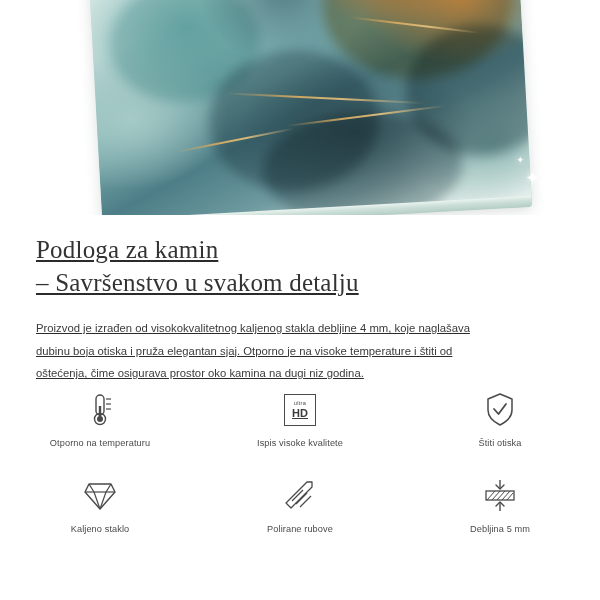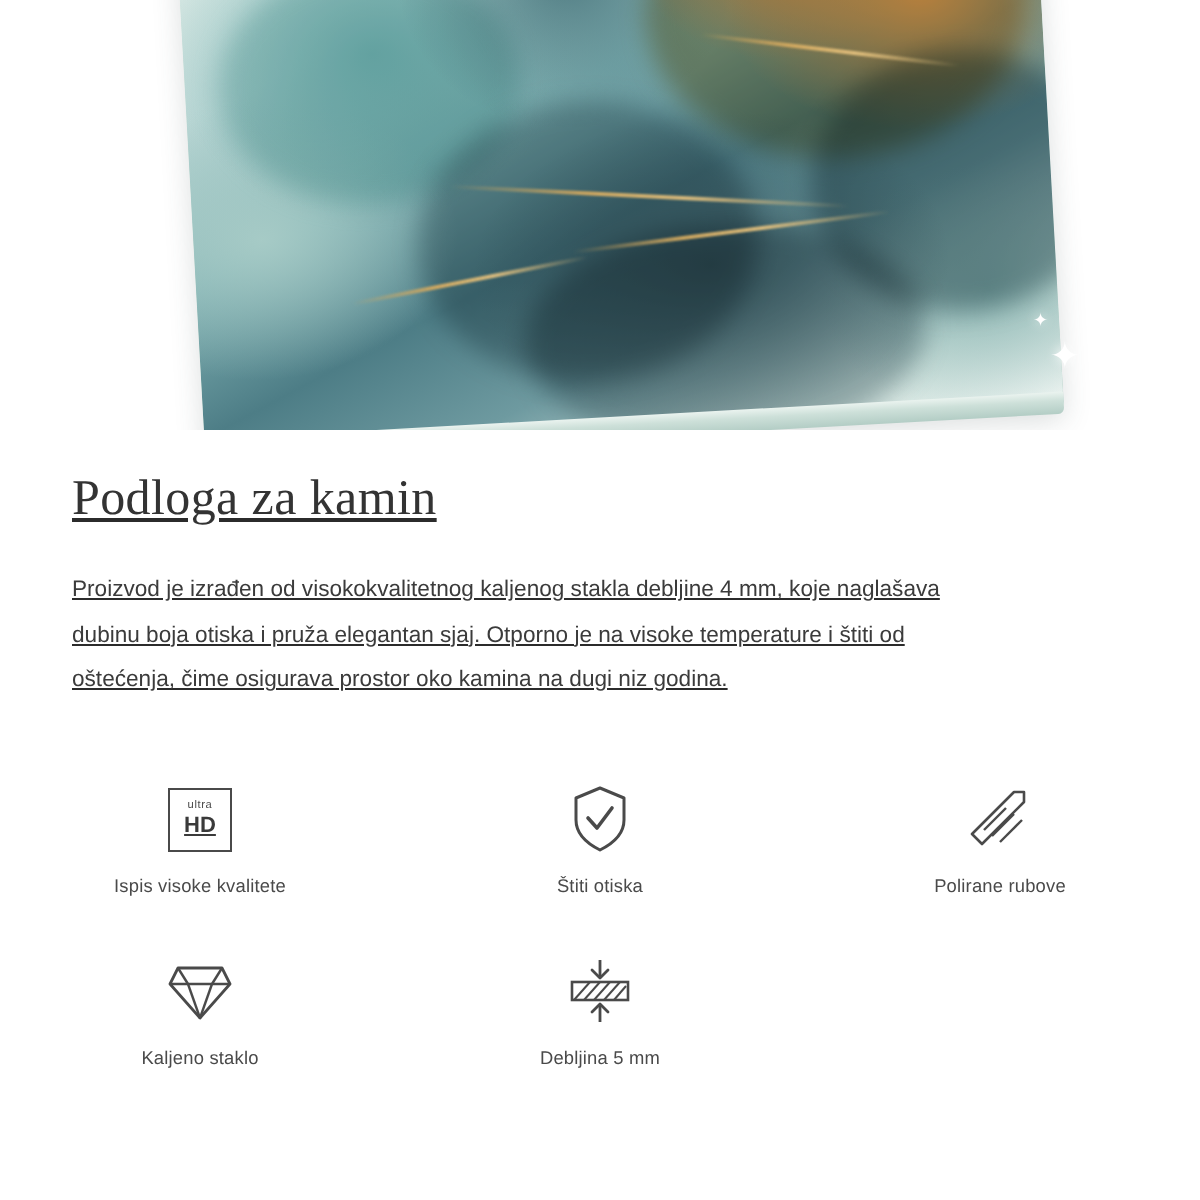--- a/index.html
+++ b/index.html
@@ -221,71 +221,86 @@
       <div class="panel-bottom-edge"></div>
     </div>
     <span class="sparkle s1">✦</span>
     <span class="sparkle s2">✦</span>
     <span class="sparkle s3">✦</span>
   </div>
 
   <div class="content">
     <h1 class="headline">
       <span>Podloga za kamin</span>
+      <span class="l2">– Savršenstvo u svakom detalju</span>
     </h1>
     <p class="body-copy">Proizvod je izrađen od visokokvalitetnog kaljenog stakla debljine 4 mm, koje naglašava dubinu boja otiska i pruža elegantan sjaj. Otporno je na visoke temperature i štiti od oštećenja, čime osigurava prostor oko kamina na dugi niz godina.</p>
   </div>
 
   <div class="features">
 
+    <div class="feature">
+      <div class="glyph">
+        <svg width="34" height="40" viewBox="0 0 34 40">
+          <rect x="13" y="5" width="8" height="20" rx="4" fill="none" stroke="#4a4a4a" stroke-width="1.4"></rect>
+          <circle cx="17" cy="29" r="5.5" fill="none" stroke="#4a4a4a" stroke-width="1.4"></circle>
+          <circle cx="17" cy="29" r="3" fill="#4a4a4a"></circle>
+          <rect x="15.8" y="16" width="2.4" height="12" fill="#4a4a4a"></rect>
+          <line x1="23" y1="9" x2="28" y2="9" stroke="#4a4a4a" stroke-width="1.2"></line>
+          <line x1="23" y1="14" x2="28" y2="14" stroke="#4a4a4a" stroke-width="1.2"></line>
+          <line x1="23" y1="19" x2="28" y2="19" stroke="#4a4a4a" stroke-width="1.2"></line>
+        </svg>
+      </div>
+      <div class="caption">Otporno na temperaturu</div>
+    </div>
 
     <div class="feature">
       <div class="glyph">
         <div class="hd-box">
           <span class="ultra">ultra</span>
           <span class="hd">HD</span>
         </div>
       </div>
       <div class="caption">Ispis visoke kvalitete</div>
     </div>
 
     <div class="feature">
       <div class="glyph">
         <svg width="34" height="40" viewBox="0 0 34 40">
           <path d="M17 4 L29 9 V20 C29 27 23 32 17 35 C11 32 5 27 5 20 V9 Z" fill="none" stroke="#4a4a4a" stroke-width="1.5" stroke-linejoin="round"></path>
           <polyline points="11,19 15.5,24 23,14" fill="none" stroke="#4a4a4a" stroke-width="1.8" stroke-linecap="round" stroke-linejoin="round"></polyline>
         </svg>
       </div>
       <div class="caption">Štiti otiska</div>
-    </div>
-
-    <div class="feature">
-      <div class="glyph">
-        <svg width="38" height="34" viewBox="0 0 38 34">
-          <path d="M6 27 L27 6 L32 6 L32 11 L11 32 Z" fill="none" stroke="#4a4a4a" stroke-width="1.3" stroke-linejoin="round" transform="translate(-1,-3)"></path>
-          <line x1="11" y1="22" x2="22" y2="11" stroke="#4a4a4a" stroke-width="1.2"></line>
-          <line x1="15" y1="25" x2="26" y2="14" stroke="#4a4a4a" stroke-width="1.2"></line>
-          <line x1="19" y1="28" x2="30" y2="17" stroke="#4a4a4a" stroke-width="1.2"></line>
-        </svg>
-      </div>
-      <div class="caption">Polirane rubove</div>
     </div>
 
     <div class="feature">
       <div class="glyph">
         <svg width="38" height="36" viewBox="0 0 38 36">
           <path d="M8 6 H30 L34 14 L19 31 L4 14 Z" fill="none" stroke="#4a4a4a" stroke-width="1.4" stroke-linejoin="round"></path>
           <line x1="4" y1="14" x2="34" y2="14" stroke="#4a4a4a" stroke-width="1.2"></line>
           <line x1="8" y1="6" x2="13" y2="14" stroke="#4a4a4a" stroke-width="1.2"></line>
           <line x1="30" y1="6" x2="25" y2="14" stroke="#4a4a4a" stroke-width="1.2"></line>
           <line x1="13" y1="14" x2="19" y2="31" stroke="#4a4a4a" stroke-width="1.2"></line>
           <line x1="25" y1="14" x2="19" y2="31" stroke="#4a4a4a" stroke-width="1.2"></line>
         </svg>
       </div>
       <div class="caption">Kaljeno staklo</div>
+    </div>
+
+    <div class="feature">
+      <div class="glyph">
+        <svg width="38" height="34" viewBox="0 0 38 34">
+          <path d="M6 27 L27 6 L32 6 L32 11 L11 32 Z" fill="none" stroke="#4a4a4a" stroke-width="1.3" stroke-linejoin="round" transform="translate(-1,-3)"></path>
+          <line x1="11" y1="22" x2="22" y2="11" stroke="#4a4a4a" stroke-width="1.2"></line>
+          <line x1="15" y1="25" x2="26" y2="14" stroke="#4a4a4a" stroke-width="1.2"></line>
+          <line x1="19" y1="28" x2="30" y2="17" stroke="#4a4a4a" stroke-width="1.2"></line>
+        </svg>
+      </div>
+      <div class="caption">Polirane rubove</div>
     </div>
 
     <div class="feature">
       <div class="glyph">
         <svg width="38" height="38" viewBox="0 0 38 38">
           <line x1="19" y1="3" x2="19" y2="11" stroke="#4a4a4a" stroke-width="1.4"></line>
           <polyline points="15,8 19,12 23,8" fill="none" stroke="#4a4a4a" stroke-width="1.4" stroke-linecap="round" stroke-linejoin="round"></polyline>
           <rect x="5" y="14" width="28" height="9" fill="none" stroke="#4a4a4a" stroke-width="1.3"></rect>
           <line x1="6" y1="23" x2="14" y2="14" stroke="#4a4a4a" stroke-width="1"></line>
           <line x1="11" y1="23" x2="19" y2="14" stroke="#4a4a4a" stroke-width="1"></line>

